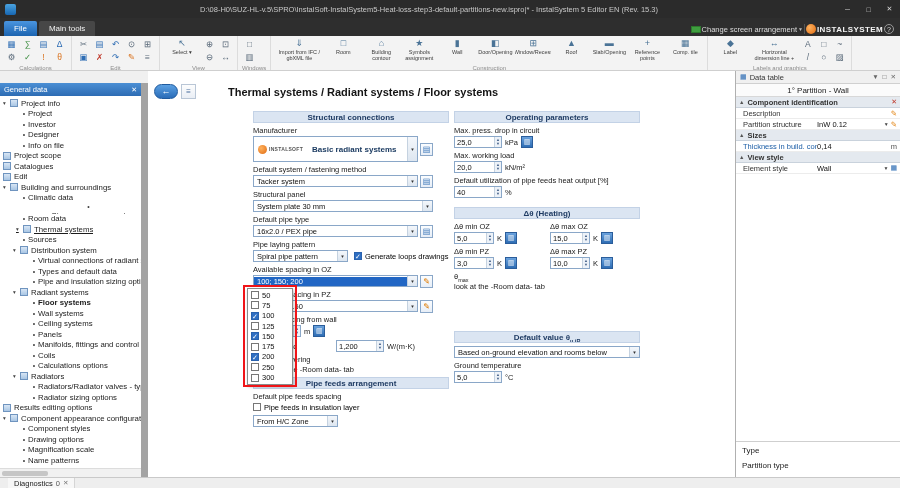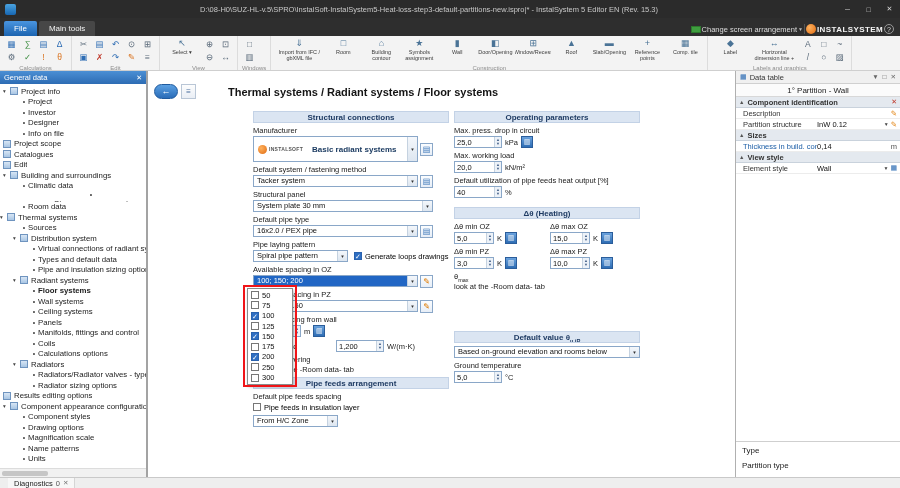--- a/index.html
+++ b/index.html
@@ -36,21 +36,21 @@
   .tone-blue{color:#2e6db4}.tone-green{color:#3e8e41}.tone-orange{color:#d9711c}.tone-gray{color:#5a6a7a}.tone-red{color:#c0392b}
   .rbig { width:36px; height:26px; display:flex; flex-direction:column; align-items:center; overflow:hidden; }
   .rbig.wide { width:48px; }
   .rbig-g { height:11px; font-size:9px; color:#4a7396; line-height:11px; }
   .rbig-l { font-size:5.5px; line-height:6px; color:#3c3c3c; text-align:center; }
 
   
   .mainrow { flex:1; display:flex; min-height:0; }
 
   
-  .leftpanel { flex:0 0 148px; width:148px; display:flex; flex-direction:column; border-right:2px solid #a3a3a3; background:#fff; }
+  .leftpanel { flex:0 0 148px; width:148px; display:flex; flex-direction:column; border-right:7px solid #a3a3a3; background:#fff;margin-top:12px; }
   .panel-tab { flex:0 0 13px; background:linear-gradient(#4b8fd4,#2d6cb4); color:#fff; font-size:7.5px; display:flex; align-items:center; padding:0 4px; }
   .panel-tab .x { margin-left:auto; font-size:7px; }
   .tree { flex:1; overflow:hidden; padding-top:2px; }
   .titem { height:10.5px; display:flex; align-items:center; font-size:7.8px; white-space:nowrap; color:#1c1c1c; overflow:hidden; }
   .titem.bold { font-weight:bold; }
   .texp { width:7px; font-size:5.5px; color:#444; flex:0 0 7px; }
   .tico { width:8px; height:8px; margin-right:3px; background:linear-gradient(#d8e6f5,#a9c6e4); border:1px solid #6f94bf; flex:0 0 8px; }
   .tbul { width:8px; font-size:7px; color:#444; text-align:center; flex:0 0 8px; }
   .tlab { overflow:hidden; }
   .hscroll { flex:0 0 9px; background:#f1f1f1; border-top:1px solid #dcdcdc; position:relative; }
@@ -65,21 +65,21 @@
   .col-left { position:absolute; left:105px; top:40px; width:196px; }
   .col-right { position:absolute; left:306px; top:40px; width:186px; }
 
   .sec-header { height:12px; line-height:11px; background:#dbe5f2; border:1px solid #c3d2e6; text-align:center; font-size:8px; font-weight:bold; color:#1f3b63; margin-bottom:3px; white-space:nowrap; overflow:hidden; }
   .flabel { font-size:7.5px; color:#1a1a1a; height:9px; line-height:9px; margin-bottom:1px; white-space:nowrap; }
   .fvalue { font-size:7.5px; color:#1a1a1a; height:9px; line-height:9px; margin-bottom:3px; white-space:nowrap; padding-left:10px; }
   .fcontrol { display:flex; align-items:center; height:12px; margin-bottom:3px; }
   .fcontrol.tall { height:26px; }
   .gap6 { height:6px; } .gap37 { height:37px; }
 
-  .combo { display:inline-flex; border:1px solid #8aa7c8; background:#fff; height:12px; }
+  .combo { display:inline-flex; align-items:center; border:1px solid #8aa7c8; background:#fff; height:12px; }
   .combo-v { flex:1; font-size:7.5px; padding:0 3px; white-space:nowrap; overflow:hidden; color:#111; }
   .combo-v.sel { background:#2166c4; color:#fff; }
   .combo-a { width:10px; height:100%; background:linear-gradient(#f4f7fb,#dde6f0); border-left:1px solid #c5d2e0; font-size:4.5px; color:#333; display:flex; align-items:center; justify-content:center; flex:0 0 10px; }
   .w186{width:186px}.w180{width:180px}.w165{width:165px}.w95{width:95px}.w85{width:85px}
   .mcombo { width:165px; height:26px; border:1px solid #8aa7c8; background:#fff; display:flex; align-items:center; padding-left:4px; }
   .mlogo { width:9px; height:9px; border-radius:50%; background:radial-gradient(circle at 35% 35%, #ffb25e, #e06a10); flex:0 0 9px; }
   .mbrand { font-size:5px; color:#555; font-weight:bold; margin-left:2px; letter-spacing:.3px; }
   .mval { font-size:8px; font-weight:bold; color:#17375e; margin-left:9px; white-space:nowrap; overflow:hidden; flex:1; }
   .mcombo .combo-a { align-self:stretch; }
 
@@ -350,21 +350,21 @@
             <span class="tlab">Climatic data</span>
           </div>
           <div class="titem" style="padding-left: 36px; flex-direction: column;">
             <span class="tbul">•</span>
             <span class="tlab">Storeys management</span>
           </div>
           <div class="titem" style="padding-left: 20px;">
             <span class="tbul">•</span>
             <span class="tlab">Room data</span>
           </div>
-          <div class="titem" style="padding-left: 0;">
+          <div class="titem" style="padding-left: 16px; text-decoration: underline;">
             <span class="texp">▾</span>
             <span class="tico"></span>
             <span class="tlab">Thermal systems</span>
           </div>
           <div class="titem" style="padding-left: 20px;">
             <span class="tbul">•</span>
             <span class="tlab">Sources</span>
           </div>
           <div class="titem" style="padding-left: 13px;">
             <span class="texp">▾</span>

